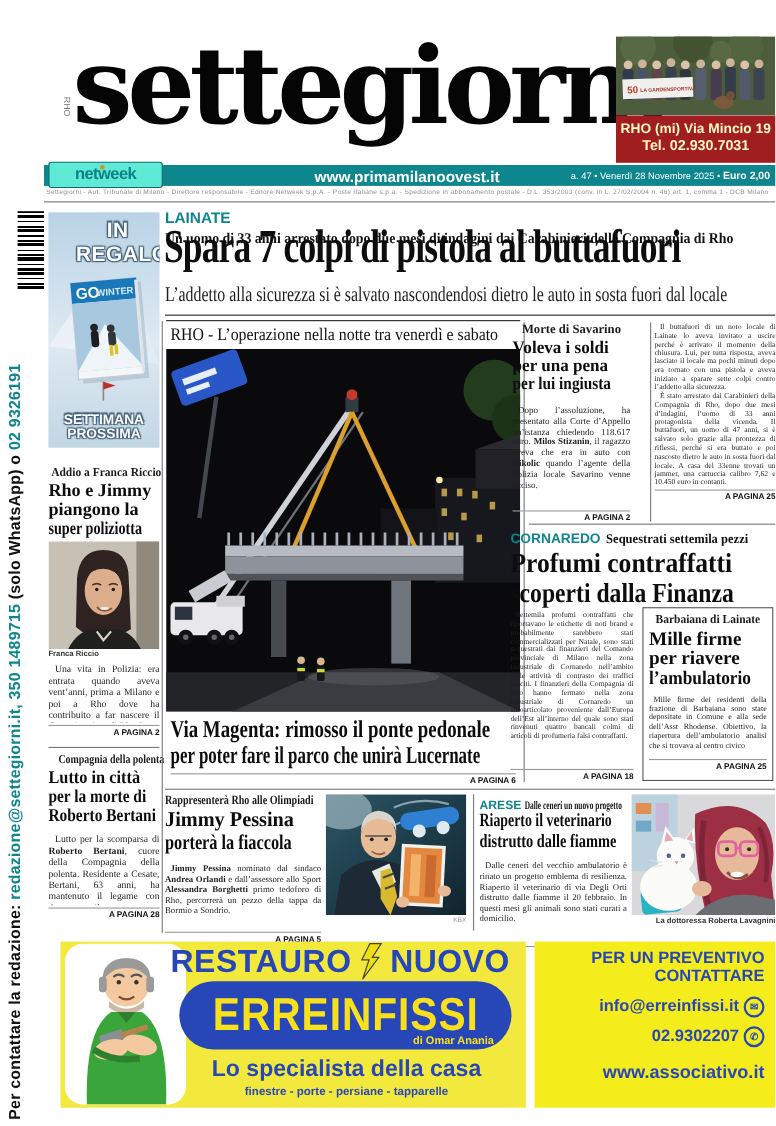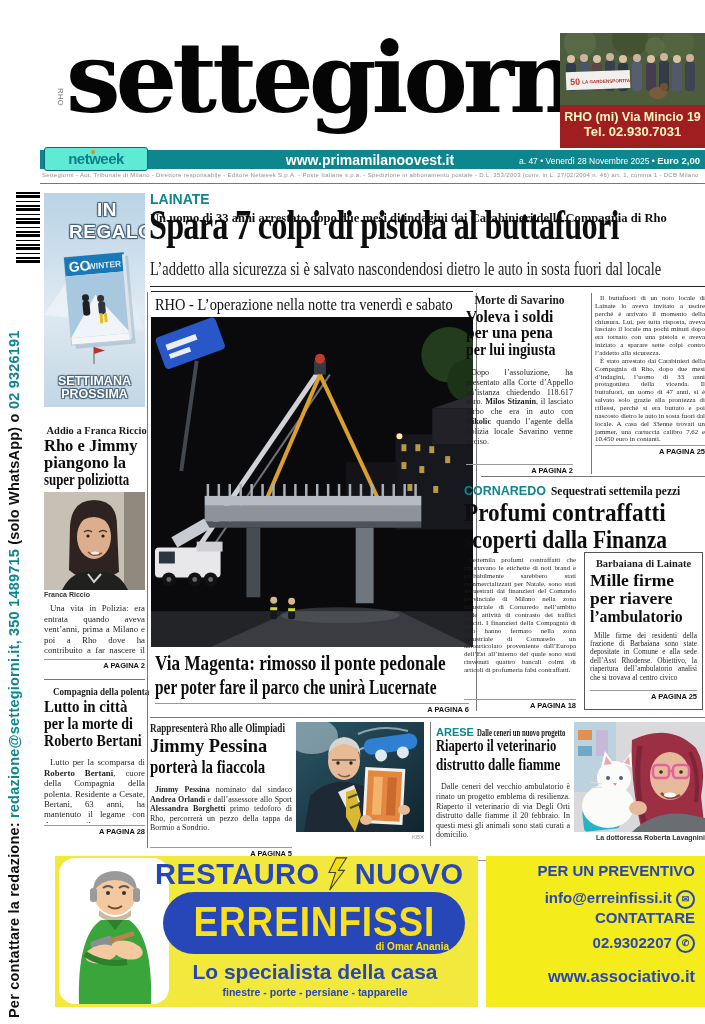--- a/index.html
+++ b/index.html
@@ -261,21 +261,21 @@
 <div class="abs rule" style="left:591px;top:293px;width:1px;height:181px;"></div>
 
 <div class="abs" style="left:466px;top:294px;width:107px;">
   <div class="kicker-small fitc" style="font-size:11.5px;">Morte di Savarino</div>
   <div class="hl" style="font-size:16px;margin-top:3px;">
     <span class="fitl" style="--sx:.97;">Voleva i soldi</span>
     <span class="fitl" style="--sx:.97;">per una pena</span>
     <span class="fitl" style="--sx:.87;">per lui ingiusta</span>
   </div>
   <div class="body-txt" style="font-size:8.2px;line-height:1.2;margin-top:10px;height:96px;overflow:hidden;text-indent:5px;">
-    <span>Dopo l’assoluzione, ha presentato alla Corte d’Appello un’istanza chiedendo 118.617 euro. </span><span class="b">Milos Stizanin</span><span>, il lasciato serbo che era in auto con </span><span class="b">Nikolic</span><span> quando l’agente della Polizia locale Savarino venne ucciso.</span>
+    <span>Dopo l’assoluzione, ha presentato alla Corte d’Appello un’istanza chiedendo 118.617 euro. </span><span class="b">Milos Stizanin</span><span>, il ragazzo aveva che era in auto con </span><span class="b">Nikolic</span><span> quando l’agente della Polizia locale Savarino venne ucciso.</span>
   </div>
   <div class="page-row">A PAGINA 2</div>
 </div>
 
 <div class="abs" style="left:595px;top:294px;width:110px;">
   <div class="body-txt" style="font-size:6.9px;line-height:1.14;text-indent:5px;">Il buttafuori di un noto locale di Lainate lo aveva invitato a uscire perché è arrivato il momento della chiusura. Lui, per tutta risposta, aveva lasciato il locale ma pochi minuti dopo era tornato con una pistola e aveva iniziato a sparare sette colpi contro l’addetto alla sicurezza.</div>
   <div class="body-txt" style="font-size:6.9px;line-height:1.14;text-indent:5px;">È stato arrestato dai Carabinieri della Compagnia di Rho, dopo due mesi d’indagini, l’uomo di 33 anni protagonista della vicenda. Il buttafuori, un uomo di 47 anni, si è salvato solo grazie alla prontezza di riflessi, perché si era buttato e poi nascosto dietro le auto in sosta fuori dal locale. A casa del 33enne trovati un jammer, una cartuccia calibro 7,62 e 10.450 euro in contanti.</div>
   <div class="page-row" style="margin-top:2px;">A PAGINA 25</div>
 </div>
 
@@ -447,23 +447,23 @@
   <div style="position:absolute;left:108px;top:36px;width:302px;height:62px;background:#2746B8;border-radius:31px;text-align:center;">
     <span class="fit" style="--sx:.88;transform-origin:50% 50%;font-family:'Liberation Sans',sans-serif;font-weight:bold;font-size:42px;line-height:60px;color:#f8e11c;letter-spacing:1px;">ERREINFISSI</span>
     <span style="position:absolute;right:16px;bottom:2px;font-family:'Liberation Sans',sans-serif;font-weight:bold;font-size:10px;color:#f8e11c;">di Omar Anania</span>
   </div>
   <div class="sans b adblue" style="position:absolute;left:100px;top:104px;width:320px;text-align:center;font-size:21px;">Lo specialista della casa</div>
   <div class="sans b adblue" style="position:absolute;left:100px;top:130px;width:320px;text-align:center;font-size:10.5px;">finestre - porte - persiane - tapparelle</div>
 </div>
 
 <div class="abs" style="left:486px;top:856px;width:219px;height:151px;background:#F5EC1C;font-family:'Liberation Sans',sans-serif;font-weight:bold;color:#2746B8;">
   <div style="text-align:right;font-size:15px;padding:6px 10px 0 0;">PER UN PREVENTIVO</div>
+  <div style="text-align:right;font-size:15px;padding-right:10px;">CONTATTARE</div>
   <div style="text-align:right;font-size:15px;padding:10px 10px 0 0;">
     <span>info@erreinfissi.it</span>
     <span class="icon-circle">✉</span>
   </div>
-  <div style="text-align:right;font-size:15px;padding-right:10px;">CONTATTARE</div>
   <div style="text-align:right;font-size:15px;padding:8px 10px 0 12px;">
     <span>02.9302207</span>
     <span class="icon-circle">✆</span>
   </div>
   <div style="text-align:right;font-size:16.5px;padding:14px 10px 0 0;">www.associativo.it</div>
 </div>
 
 </body></html>

